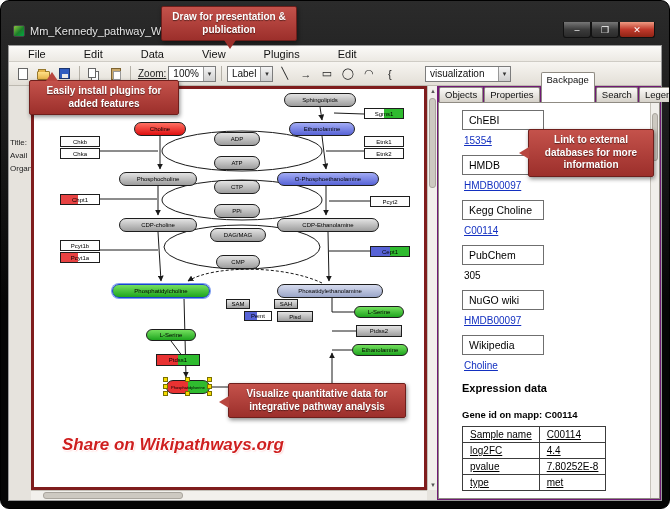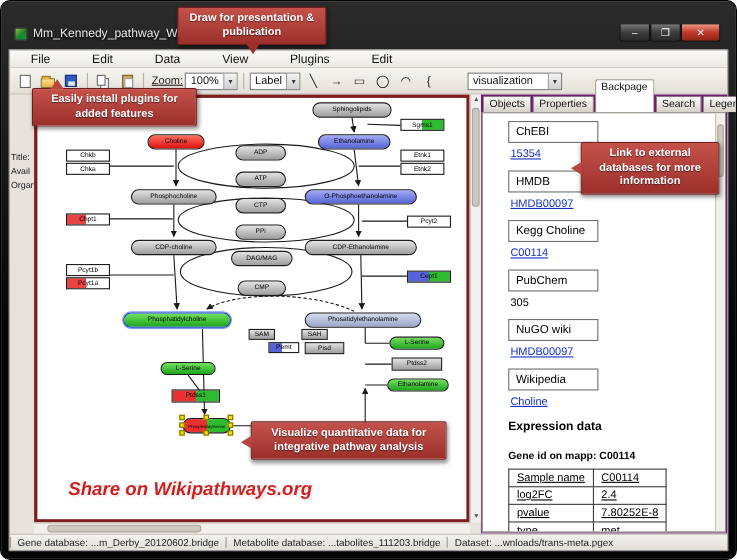--- a/index.html
+++ b/index.html
@@ -303,45 +303,40 @@
             <div class="bp-expr">Expression data</div>
             <div class="bp-geneid">Gene id on mapp: C00114</div>
             <table class="bp-table">
               <tbody>
                   <tr>
                     <td>Sample name</td>
                     <td>C00114</td>
                   </tr>
               <tr>
                     <td>log2FC</td>
-                    <td>2.4</td>
+                    <td>4.4</td>
                   </tr>
               <tr>
                     <td>pvalue</td>
                     <td>7.80252E-8</td>
                   </tr>
               <tr>
                     <td>type</td>
                     <td>met</td>
                   </tr>
             </tbody>
               </table>
           </div>
           <div class="panel-scroll">
             <div class="panel-thumb"></div>
           </div>
         </div>
       </div>
     </div>
 
-    <div class="statusbar">
-      <span class="status-seg">Gene database: ...m_Derby_20120602.bridge</span>
-      <span class="status-seg">Metabolite database: ...tabolites_111203.bridge</span>
-      <span class="status-seg">Dataset: ...wnloads/trans-meta.pgex</span>
-    </div>
   </div>
 
   <div class="callout c1"><span>Draw for presentation &amp; publication</span><div class="pt"></div></div>
   <div class="callout c2"><span>Easily install plugins for added features</span><div class="pt"></div></div>
   <div class="callout c3"><span>Link to external databases for more information</span><div class="pt"></div></div>
   <div class="callout c4"><span>Visualize quantitative data for integrative pathway analysis</span><div class="pt"></div></div>
 
 </div>
 
 </body></html>

